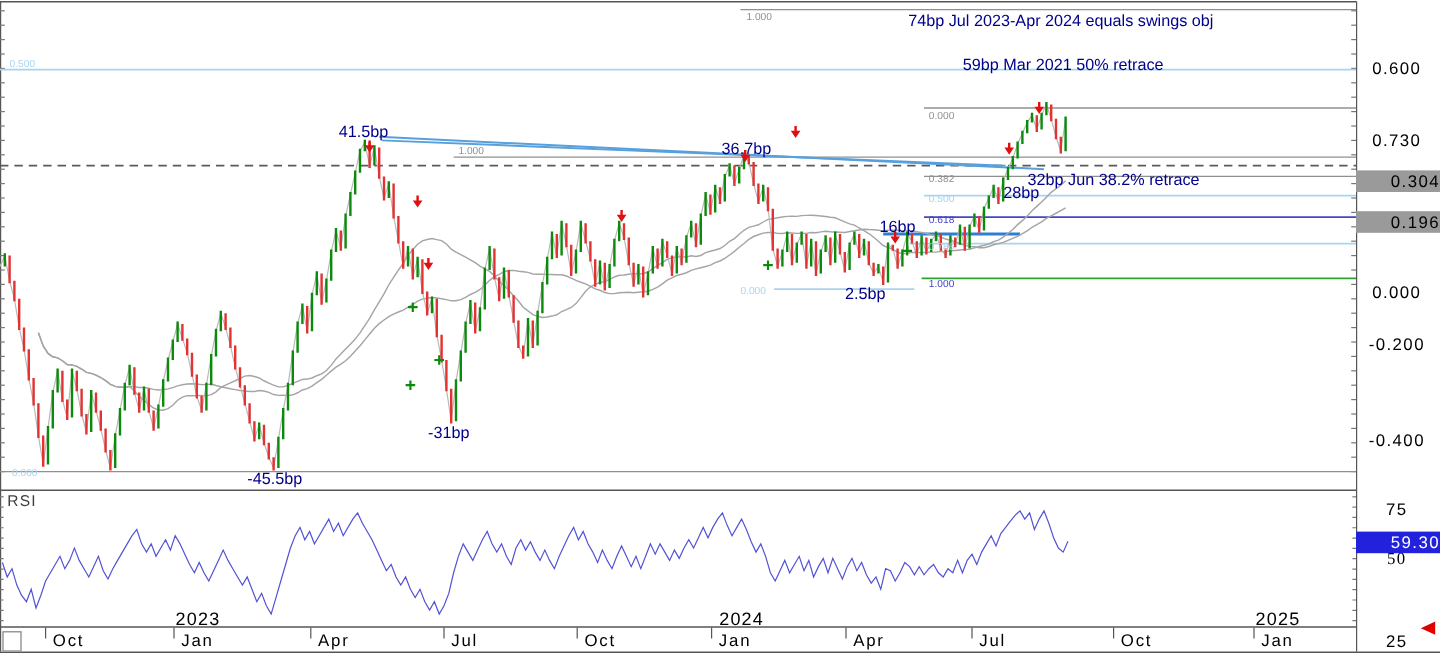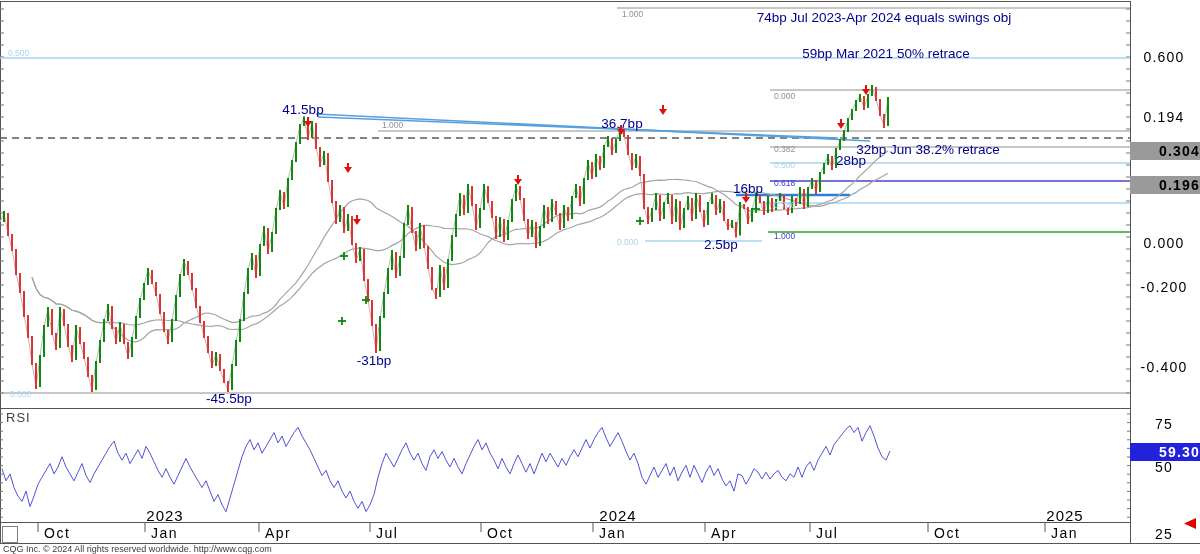--- a/index.html
+++ b/index.html
@@ -2,21 +2,21 @@
 <html><head>
 <meta charset="utf-8">
 <style>
   html,body{margin:0;padding:0;background:#ffffff;}
   #app{position:relative;width:1200px;height:554px;background:#ffffff;overflow:hidden;
        font-family:"Liberation Sans",sans-serif;}
   #chart-svg{position:absolute;left:0;top:0;}
   .axis-label{position:absolute;left:1131px;width:66px;text-align:center;font-size:14px;
               color:#000;letter-spacing:1.2px;white-space:nowrap;}
   .axis-badge{position:absolute;left:1130px;width:70px;text-align:right;font-size:14px;
-              letter-spacing:1.2px;padding:1px 0;font-weight:bold;}
+              letter-spacing:1.2px;padding:1px 0;}
   .badge-gray{background:#9a9a9a;color:#000;}
   .badge-blue{background:#2222dd;color:#fff;}
   #rsi-title{position:absolute;left:6px;top:410px;font-size:13px;color:#404040;letter-spacing:1px;}
   #corner-box{position:absolute;left:2px;top:526px;width:14px;height:15px;background:#fff;border:1px solid #808080;}
   #status-bar{position:absolute;left:0;top:544px;width:1200px;height:10px;font-size:9px;}
   #status-left{position:absolute;left:3px;top:0;color:#3a3a3a;white-space:nowrap;}
   #status-right{position:absolute;right:3px;top:0;color:#8b2424;white-space:nowrap;}
 </style>
 </head>
 <body>
@@ -435,30 +435,29 @@
       <line x1="1045" y1="523" x2="1045" y2="532" stroke="#555" stroke-width="1"></line>
       <text x="1051" y="538" fill="#000" font-size="14px" letter-spacing="1.5" font-family="&quot;Liberation Sans&quot;,sans-serif">Jan</text>
       <text x="165" y="521" fill="#000" font-size="15px" text-anchor="middle" letter-spacing="1" font-family="&quot;Liberation Sans&quot;,sans-serif">2023</text>
       <text x="618" y="521" fill="#000" font-size="15px" text-anchor="middle" letter-spacing="1" font-family="&quot;Liberation Sans&quot;,sans-serif">2024</text>
       <text x="1065" y="521" fill="#000" font-size="15px" text-anchor="middle" letter-spacing="1" font-family="&quot;Liberation Sans&quot;,sans-serif">2025</text>
       <polygon points="1196,518 1196,529 1184,523.5" fill="#e00000"></polygon>
     </svg>
   <div id="rsi-title">RSI</div>
   <div id="price-axis-col">
       <div class="axis-label" style="top: 49px;">0.600</div>
-      <div class="axis-label" style="top: 109px;">0.194</div>
+      <div class="axis-label" style="top: 109px;">0.730</div>
       <div class="axis-label" style="top: 235px;">0.000</div>
       <div class="axis-label" style="top: 279px;">-0.200</div>
       <div class="axis-label" style="top: 359px;">-0.400</div>
       <div class="axis-badge badge-gray" style="top: 142px;">0.304</div>
       <div class="axis-badge badge-gray" style="top: 176px;">0.196</div>
     </div>
   <div id="rsi-axis-col">
       <div class="axis-label" style="top: 416px;">75</div>
-      <div class="axis-label" style="top: 459px;">50</div>
+      <div class="axis-label" style="top: 459px; font-family: Liberation Serif, serif;">50</div>
       <div class="axis-label" style="top: 526px;">25</div>
     </div>
   <div class="axis-badge badge-blue" id="rsi-badge" style="top: 443px;">59.30</div>
   <div id="corner-box"></div>
   <div id="status-bar">
-    <span id="status-left">CQG Inc. © 2024 All rights reserved worldwide. http://www.cqg.com</span>
   </div>
 </div>
 
 </body></html>

